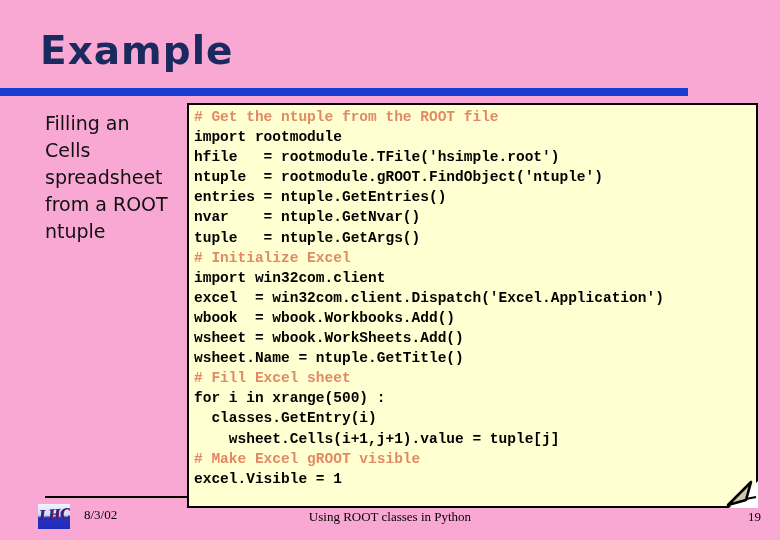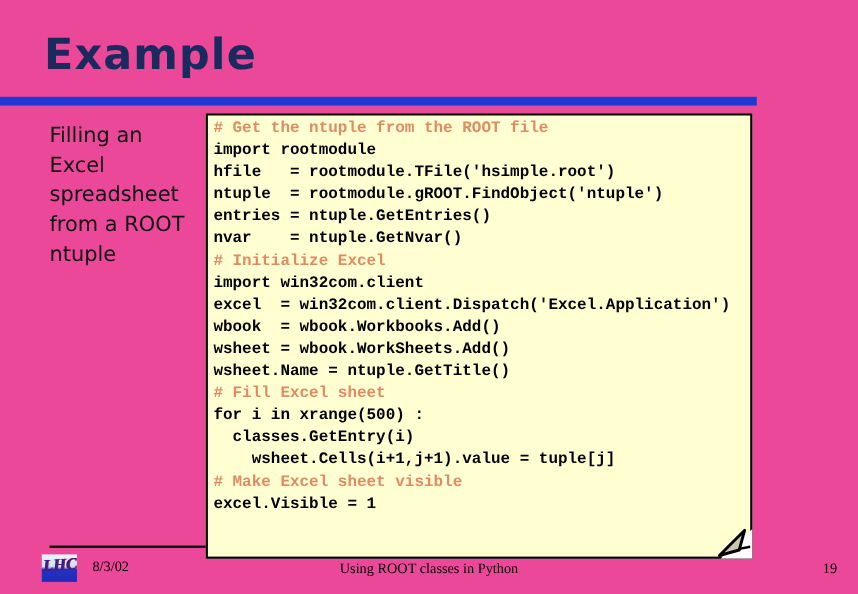--- a/index.html
+++ b/index.html
@@ -5,21 +5,21 @@
   html, body {
     margin: 0;
     padding: 0;
     background: #ffffff;
     font-family: "DejaVu Sans", sans-serif;
   }
   .slide {
     position: relative;
     width: 780px;
     height: 540px;
-    background: #ec4899;
+    background: #f9a8d4;
     overflow: hidden;
   }
   .page-title {
     position: absolute;
     left: 40px;
     top: 28px;
     font-size: 39px;
     font-weight: 600;
     letter-spacing: 1px;
     color: var(--title-color, #1b2a5e);
@@ -40,21 +40,21 @@
     width: 150px;
     font-size: 19px;
     line-height: 27px;
     color: #101010;
     white-space: pre-line;
   }
   .code-box {
     position: absolute;
     left: 187px;
     top: 103px;
-    width: 497px;
+    width: 571px;
     height: 405px;
     box-sizing: border-box;
     background: var(--code-bg, #ffffd2);
     border: 2px solid #000000;
   }
   .code-lines {
     position: absolute;
     left: 5px;
     top: 2px;
     right: 2px;
@@ -138,44 +138,45 @@
 </head>
 <body>
 
 <div class="slide">
 
   <div class="page-title">Example</div>
 
   <div class="title-bar"></div>
 
   <div class="side-text">Filling an
-Excel
+Cells
 spreadsheet
 from a ROOT
 ntuple</div>
 
   <div class="code-box">
     <div class="code-lines">
         <div class="code-line comment"># Get the ntuple from the ROOT file</div>
         <div class="code-line code">import rootmodule</div>
         <div class="code-line code">hfile   = rootmodule.TFile('hsimple.root')</div>
         <div class="code-line code">ntuple  = rootmodule.gROOT.FindObject('ntuple')</div>
         <div class="code-line code">entries = ntuple.GetEntries()</div>
         <div class="code-line code">nvar    = ntuple.GetNvar()</div>
+        <div class="code-line code">tuple   = ntuple.GetArgs()</div>
         <div class="code-line comment"># Initialize Excel</div>
         <div class="code-line code">import win32com.client</div>
         <div class="code-line code">excel  = win32com.client.Dispatch('Excel.Application')</div>
         <div class="code-line code">wbook  = wbook.Workbooks.Add()</div>
         <div class="code-line code">wsheet = wbook.WorkSheets.Add()</div>
         <div class="code-line code">wsheet.Name = ntuple.GetTitle()</div>
         <div class="code-line comment"># Fill Excel sheet</div>
         <div class="code-line code">for i in xrange(500) :</div>
         <div class="code-line code">  classes.GetEntry(i)</div>
         <div class="code-line code">    wsheet.Cells(i+1,j+1).value = tuple[j]</div>
-        <div class="code-line comment"># Make Excel sheet visible</div>
+        <div class="code-line comment"># Make Excel gROOT visible</div>
         <div class="code-line code">excel.Visible = 1</div>
       </div>
     <svg class="fold-corner" viewBox="0 0 38 34" xmlns="http://www.w3.org/2000/svg">
       <polygon points="9,34 38,34 38,7" fill="#ffffff" stroke="none"></polygon>
       <polygon points="8,31 31,8 26,26" fill="#cbc7ac" stroke="#000000" stroke-width="2.6" stroke-linejoin="round"></polygon>
       <line x1="26" y1="25" x2="36" y2="23" stroke="#000000" stroke-width="2.2"></line>
     </svg>
   </div>
 
   <div class="footer-line"></div>

